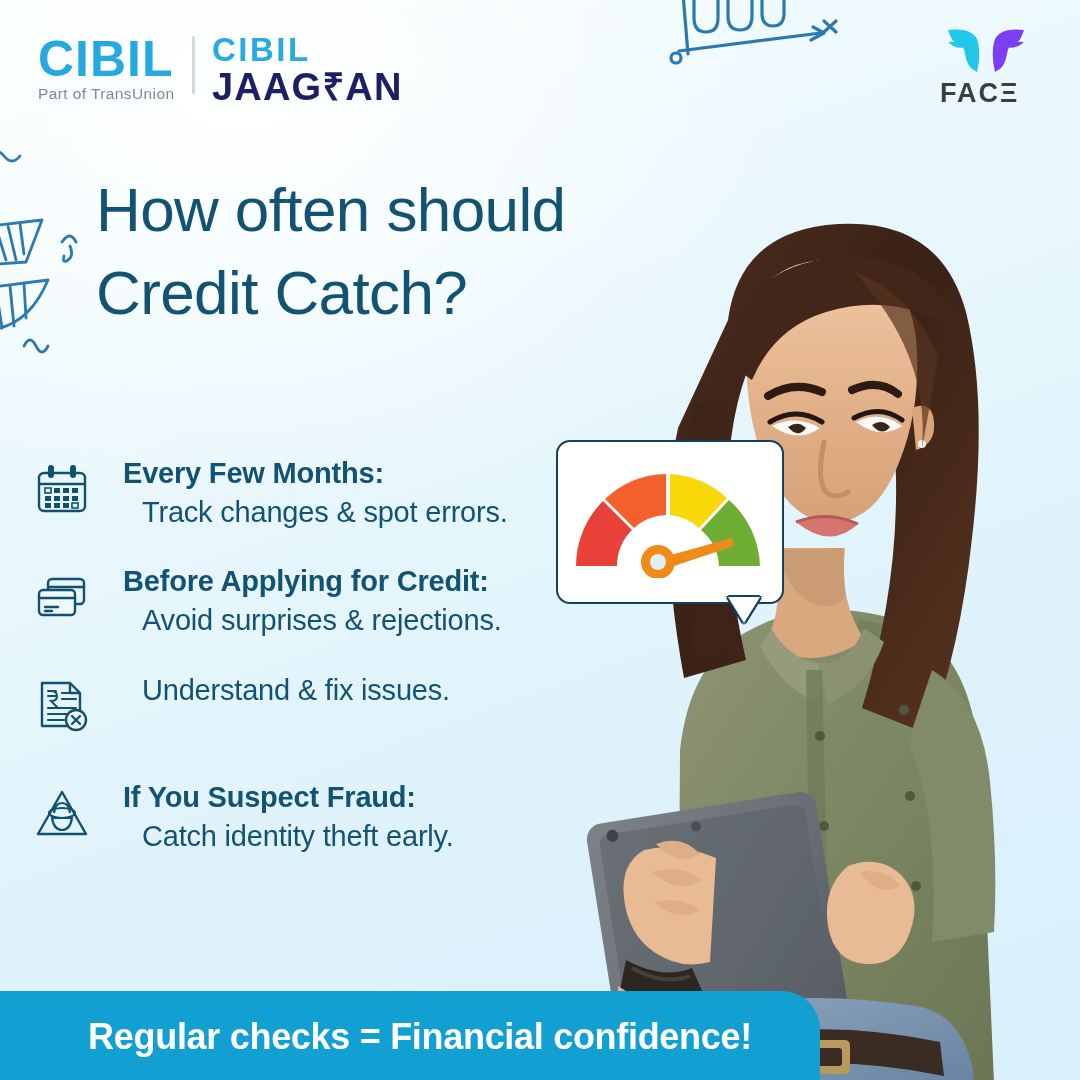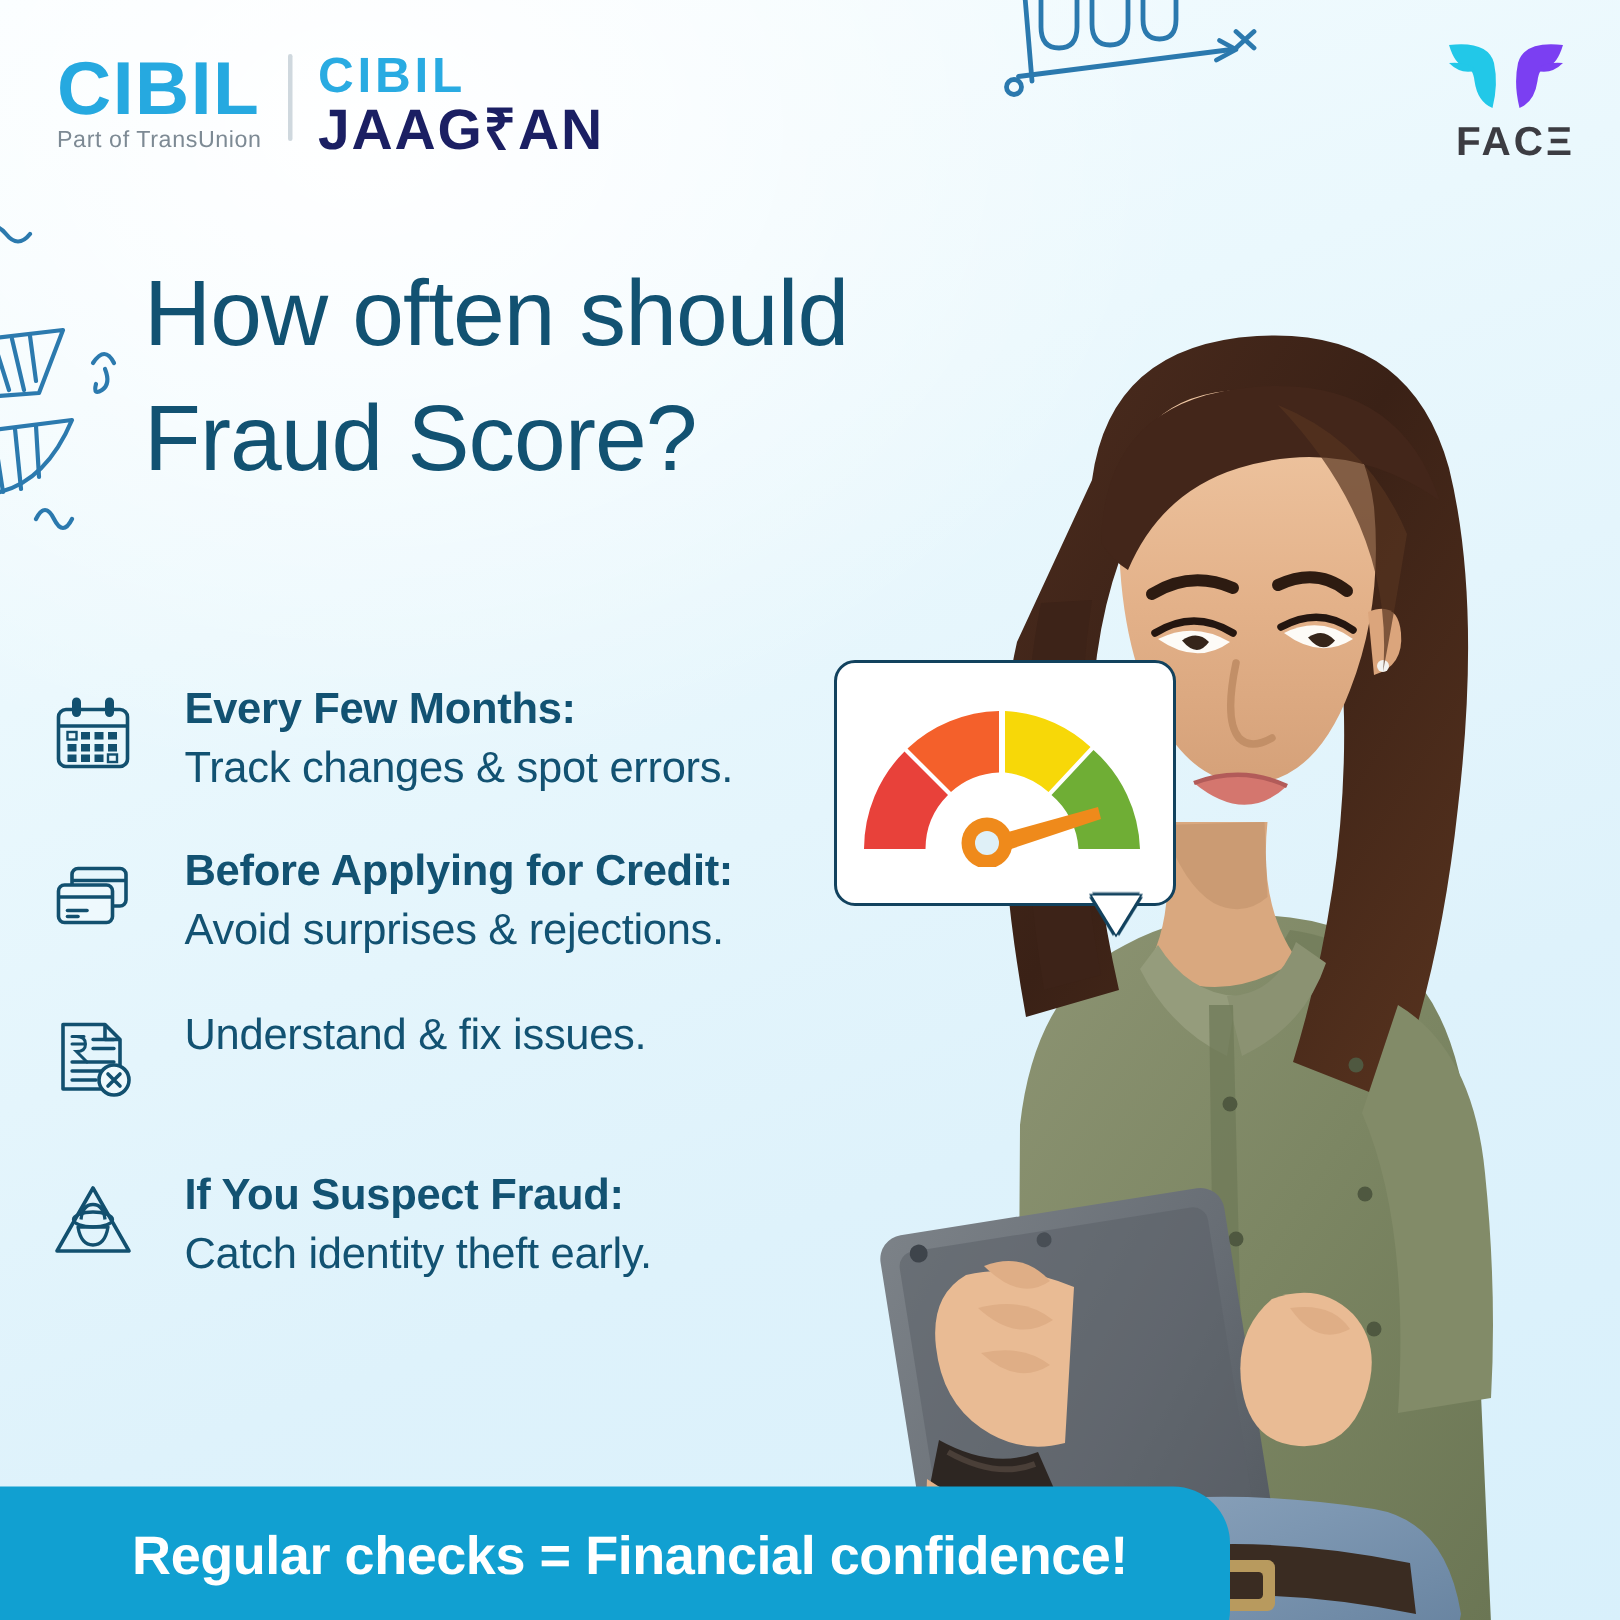--- a/index.html
+++ b/index.html
@@ -38,21 +38,21 @@
   }
   #jaagran-logo{position:absolute;left:212px;top:33px;line-height:1;}
   .jg-top{
     font-size:33px;font-weight:700;color:#29abe2;letter-spacing:2.5px;
     font-family:"Liberation Sans",sans-serif;
   }
   .jg-bottom{
     font-size:38px;font-weight:700;color:#1b1f63;letter-spacing:1.2px;
     margin-top:2px;font-family:"Liberation Sans",sans-serif;
   }
-  #face-logo{position:absolute;left:940px;top:24px;text-align:right;width:110px;}
+  #face-logo{position:absolute;left:940px;top:24px;text-align:left;width:110px;}
   #face-word{
     font-size:27px;font-weight:700;color:#3c3c42;letter-spacing:2px;
     margin-top:-2px;font-family:"Liberation Sans",sans-serif;
   }
 
   
   #headline{
     position:absolute;left:96px;top:168px;width:620px;
     font-size:62px;line-height:83px;font-weight:400;color:#125272;
     letter-spacing:-.6px;font-family:"Liberation Sans",sans-serif;
@@ -64,21 +64,21 @@
   .bullet-icon{
     position:absolute;left:6px;top:6px;width:56px;height:56px;
   }
   .bullet-text{position:absolute;left:95px;top:-2px;width:450px;}
   .bullet-title{
     font-size:29px;font-weight:700;color:#125272;line-height:38px;
     letter-spacing:-.2px;font-family:"Liberation Sans",sans-serif;
   }
   .bullet-desc{
     font-size:29px;font-weight:400;color:#125272;line-height:40px;
-    letter-spacing:-.2px;font-family:"Liberation Sans",sans-serif;
+    letter-spacing:-.2px;font-family:"Liberation Sans",sans-serif;margin-left:19px;
   }
 
   
   #bubble{
     position:absolute;left:556px;top:440px;width:224px;height:160px;
     background:#ffffff;border:2px solid #12425e;border-radius:14px;
   }
   #bubble-tail{
     position:absolute;left:728px;top:597px;width:0;height:0;
     border-left:16px solid transparent;border-right:16px solid transparent;
@@ -267,21 +267,21 @@
 
         <path d="M330 932 q22 12 30 40" stroke="#c8862e" stroke-width="2.5" fill="none" stroke-dasharray="5 5"></path>
         <circle cx="330" cy="936" r="6" fill="#d98d4e"></circle>
         <circle cx="406" cy="960" r="6" fill="#d98d4e"></circle>
       </g>
     </svg>
   </div>
 
   <div id="headline">
     <div>How often should</div>
-    <div>Fraud Score?</div>
+    <div>Credit Catch?</div>
   </div>
 
   <div id="bullets">
 
     <div class="bullet">
       <svg class="bullet-icon" viewBox="0 0 56 56">
         <rect x="5" y="11" width="46" height="38" rx="5" fill="none" stroke="#12506f" stroke-width="2.4"></rect>
         <path d="M5 22 H51" stroke="#12506f" stroke-width="2.4"></path>
         <rect x="14" y="3" width="6" height="13" rx="3" fill="#12506f"></rect>
         <rect x="36" y="3" width="6" height="13" rx="3" fill="#12506f"></rect>

